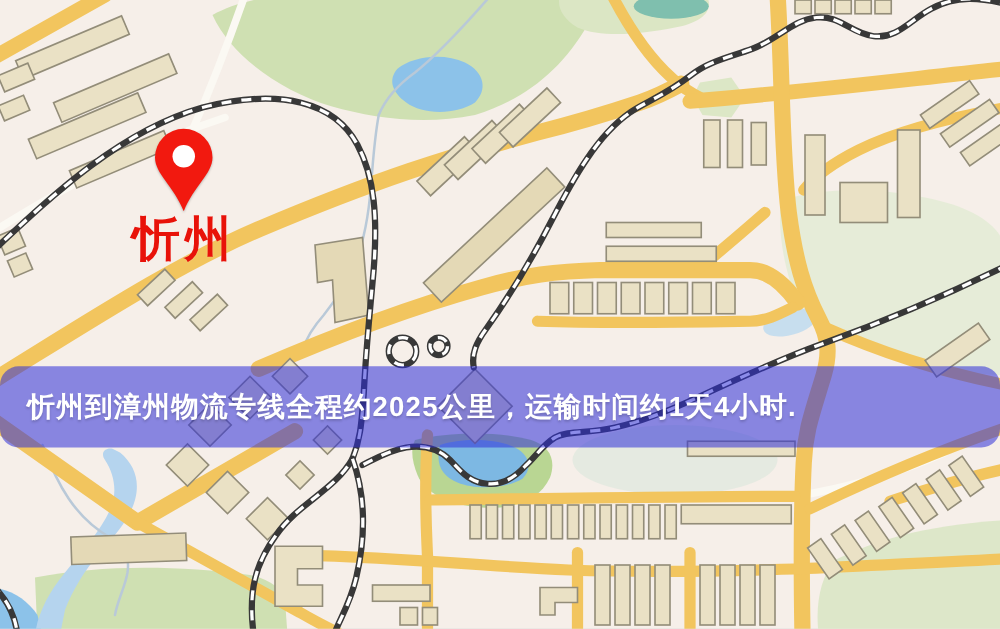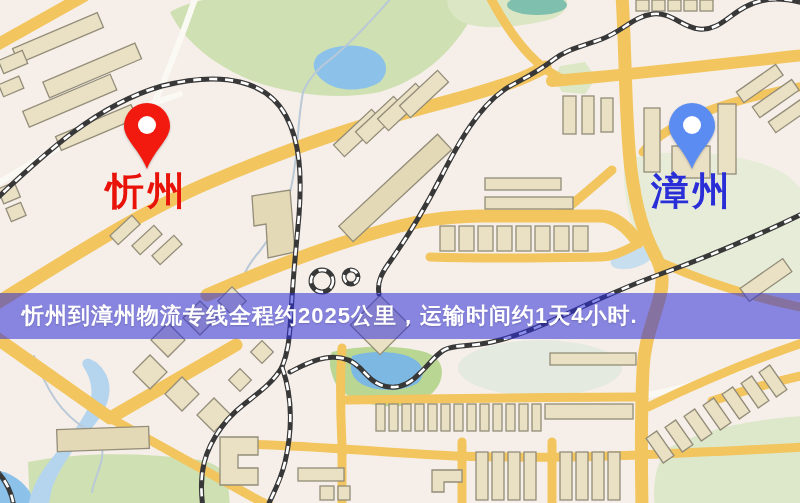--- a/index.html
+++ b/index.html
@@ -22,22 +22,22 @@
   .marker{position:absolute;width:50px;}
   .marker .pin{display:block;width:50px;height:70px;filter:drop-shadow(0 1px 1px rgba(0,0,0,.25));}
   .pin-label{position:absolute;top:70px;left:50%;transform:translateX(-50%);
              font-family:"DejaVu Serif","Liberation Serif",serif;
              font-weight:700;font-size:38px;line-height:1.05;letter-spacing:3px;
              white-space:nowrap;text-shadow:0 0 1px rgba(255,255,255,.4);}
   .marker.origin{left:122px;top:101px;}
   .marker.destination{left:667px;top:101px;}
 
   
-  .banner{position:absolute;left:0;right:0;top:293px;height:46px;
-          display:flex;align-items:center;padding-left:22px;box-sizing:border-box;}
+  .banner{position:absolute;left:0;right:0;top:293px;height:65px;
+          display:flex;align-items:center;padding-left:22px;box-sizing:border-box;border-radius:15px;}
   .banner span{color:#fff;font-size:22px;font-weight:600;letter-spacing:1px;
                text-shadow:0 1px 2px rgba(0,0,0,.18);}
 </style>
 </head>
 <body>
 
 <div class="stage">
 
   <svg class="map-art" viewBox="0 0 800 503" xmlns="http://www.w3.org/2000/svg">
     <defs>
@@ -221,25 +221,18 @@
   </svg>
 
   <div class="marker origin" style="color: rgb(242, 25, 15);">
     <svg class="pin" viewBox="0 0 50 70" xmlns="http://www.w3.org/2000/svg">
       <path d="M25,68 C17,48 2,38 2,25 A23,23 0 1 1 48,25 C48,38 33,48 25,68 Z" fill="currentColor"></path>
       <circle cx="25" cy="24" r="9" fill="#ffffff"></circle>
     </svg>
     <div class="pin-label" style="color: rgb(232, 18, 9);">忻州</div>
   </div>
 
-  <div class="marker destination" style="color: rgb(91, 140, 242);">
-    <svg class="pin" viewBox="0 0 50 70" xmlns="http://www.w3.org/2000/svg">
-      <path d="M25,68 C17,48 2,38 2,25 A23,23 0 1 1 48,25 C48,38 33,48 25,68 Z" fill="currentColor"></path>
-      <circle cx="25" cy="24" r="9" fill="#ffffff"></circle>
-    </svg>
-    <div class="pin-label" style="color: rgb(42, 46, 214);">漳州</div>
-  </div>
 
   <div class="banner" style="background-color: rgba(45, 45, 216, 0.55);">
     <span>忻州到漳州物流专线全程约2025公里，运输时间约1天4小时.</span>
   </div>
 
 </div>
 
 </body></html>

